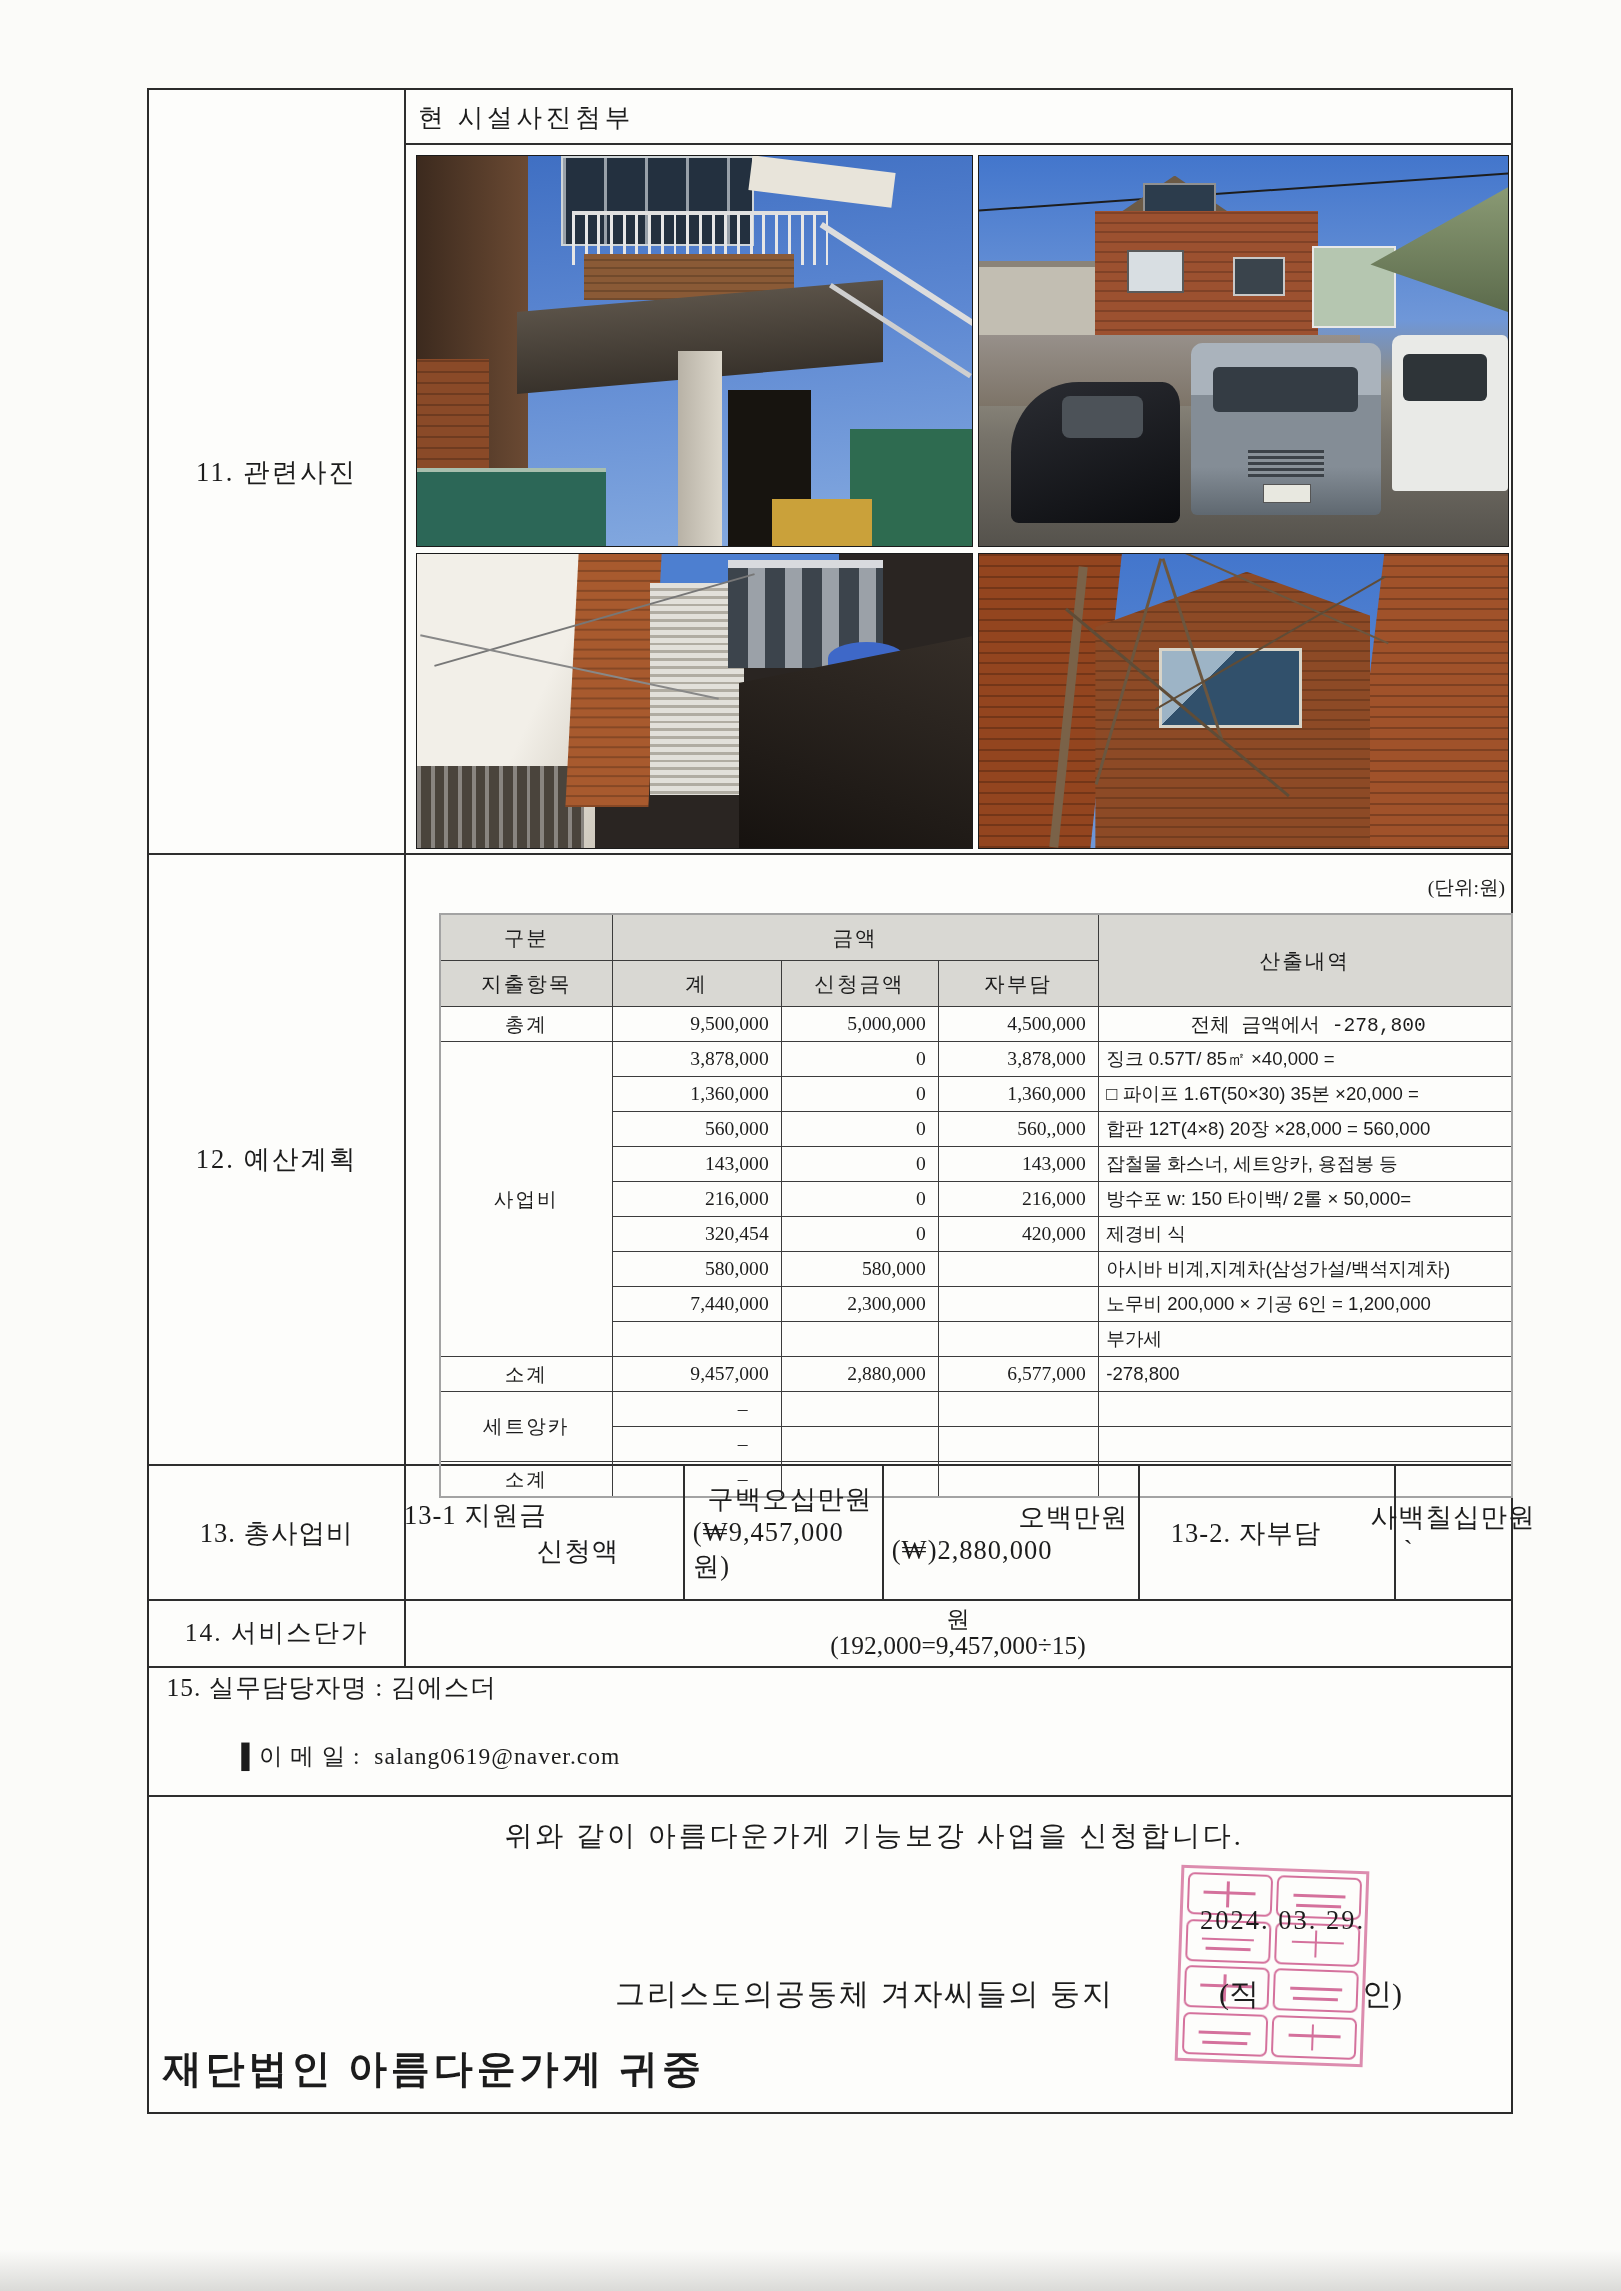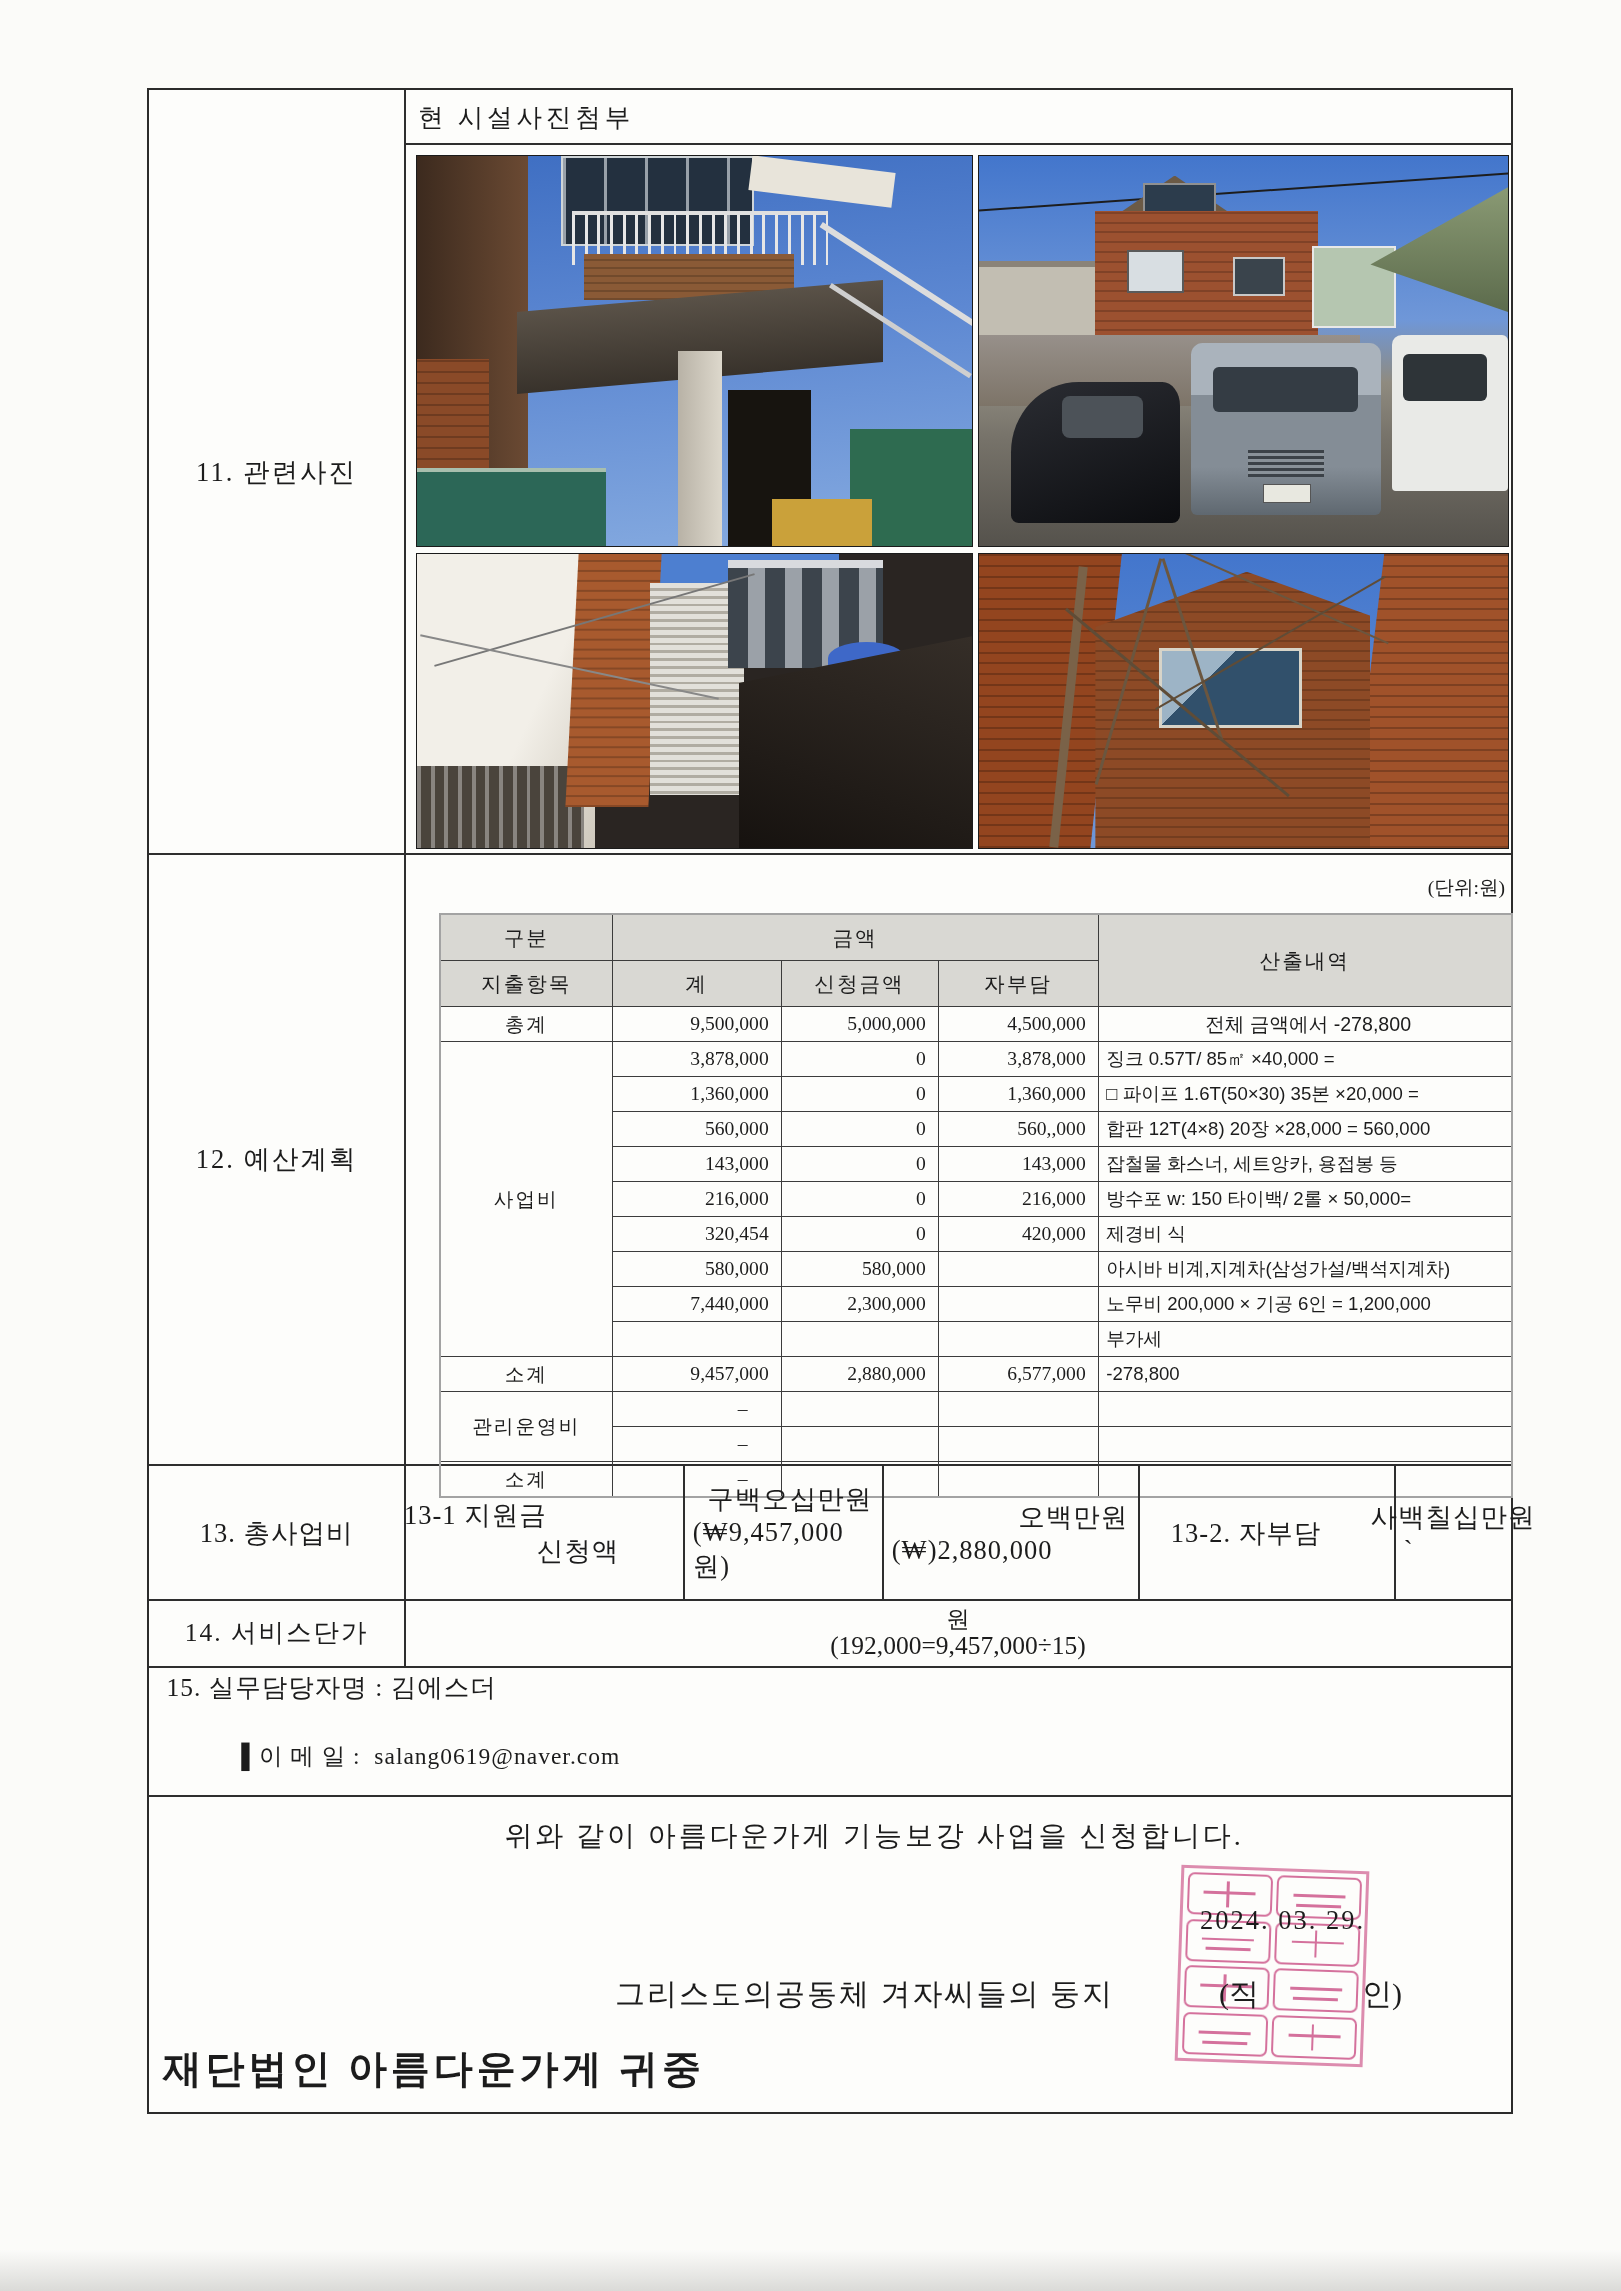--- a/index.html
+++ b/index.html
@@ -26,21 +26,21 @@
   .unit-note{position:absolute;right:5.9px;top:784px;width:235px;text-align:right;font-size:19.6px;}
 
   
   .btable{position:absolute;left:290px;top:823px;width:1070px;border-collapse:collapse;table-layout:fixed;border:2px solid #a3a3a3;}
   .btable td{border:1px solid #3c3c3c;height:32px;font-size:19.6px;overflow:hidden;vertical-align:middle;}
   .btable tr.th td{background:#d9d8d3;text-align:center;height:43px;font-size:20.6px;letter-spacing:2px;}
   .btable td.lab{text-align:center;letter-spacing:2px;}
   .btable td.num{text-align:right;padding-right:11.8px;font-size:19.6px;}
   .btable td.dash{text-align:right;padding-right:33px;}
   .btable td.det{font-family:"Liberation Sans","DejaVu Sans",sans-serif;font-size:18.6px;text-align:left;padding-left:7.8px;}
-  .btable td.det.center{text-align:center;font-family:Liberation Sans, sans-serif;font-size:19.6px;}
+  .btable td.det.center{text-align:center;font-family:Liberation Mono, monospace;font-size:19.6px;}
 
   
   .s13cell{position:absolute;top:1374px;height:137px;display:flex;flex-direction:column;justify-content:center;font-size:26.5px;letter-spacing:1px;}
 
   
   .s14-won{position:absolute;left:255px;top:1513px;width:1108px;text-align:center;font-size:23.5px;}
   .s14-formula{position:absolute;left:255px;top:1541px;width:1108px;text-align:center;font-size:25.5px;}
   .s15-line{position:absolute;left:17.6px;top:1580px;font-size:25.5px;letter-spacing:1px;}
   .contact-line{position:absolute;left:51px;font-size:23.5px;letter-spacing:1px;}
 
@@ -236,21 +236,21 @@
         <td class="det">부가세</td>
       </tr>
       <tr>
         <td class="lab">소계</td>
         <td class="num">9,457,000</td>
         <td class="num">2,880,000</td>
         <td class="num">6,577,000</td>
         <td class="det">-278,800</td>
       </tr>
       <tr>
-        <td class="lab" rowspan="2">관리운영비</td>
+        <td class="lab" rowspan="2">세트앙카</td>
         <td class="num dash">–</td>
         <td></td>
         <td></td>
         <td></td>
       </tr>
       <tr>
         <td class="num dash">–</td>
         <td></td>
         <td></td>
         <td></td>

